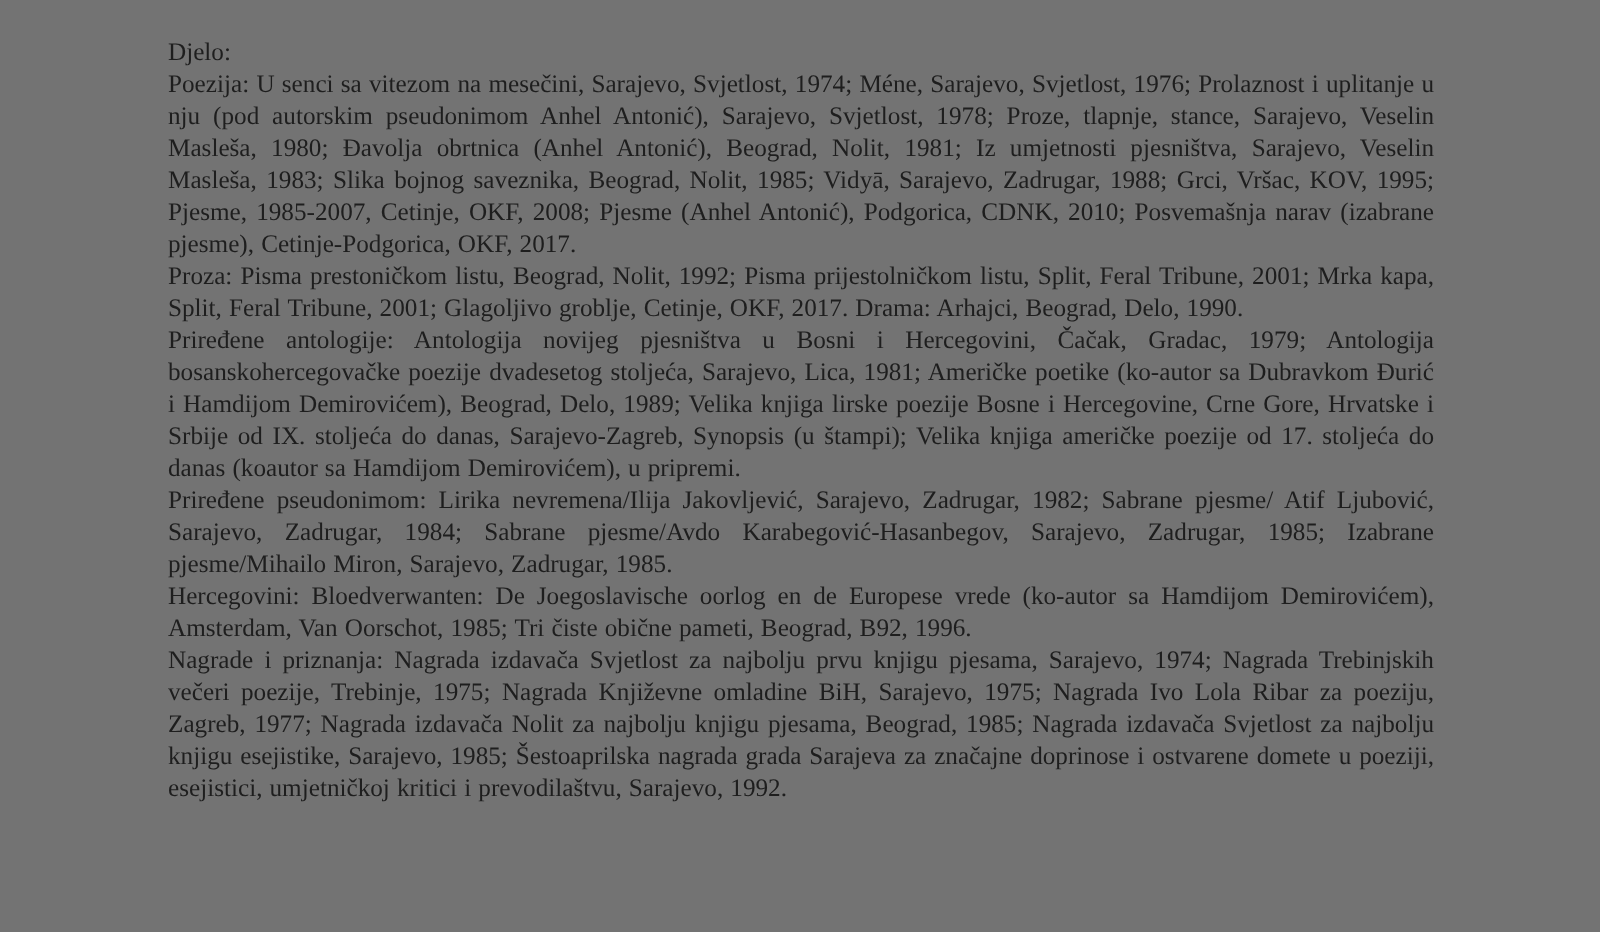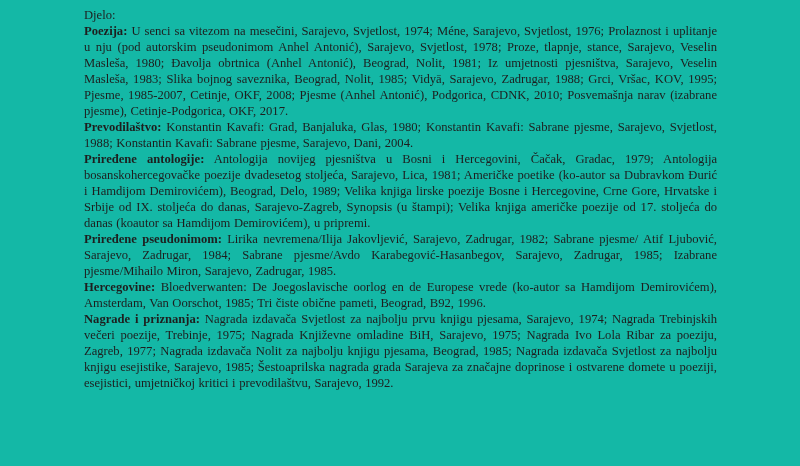--- a/index.html
+++ b/index.html
@@ -4,58 +4,58 @@
 <style>
   html, body {
     margin: 0;
     padding: 0;
     background: #ffffff;
   }
   .page {
     position: relative;
     width: 800px;
     height: 466px;
-    background: #14b8a6;
+    background: #737373;
     overflow: hidden;
     box-sizing: border-box;
-    padding: 7px 83px 0 84px;
+    padding: 18px 83px 0 84px;
     font-family: "Liberation Serif", "DejaVu Serif", serif;
     font-size: 12.6px;
     line-height: 16px;
     color: #1e1e1e;
   }
   .doc p {
     margin: 0;
     padding: 0;
     text-align: justify;
     word-spacing: 0.4px;
   }
   .doc .heading {
     text-align: left;
   }
   .doc .label {
-    font-weight: bold;
+    font-weight: normal;
   }
 </style>
 </head>
 <body>
 
 <div class="page">
   <div class="doc">
 
     <p class="heading">Djelo:</p>
 
     <p><span class="label">Poezija:</span><span> U senci sa vitezom na mesečini, Sarajevo, Svjetlost, 1974; Méne, Sarajevo, Svjetlost, 1976; Prolaznost i uplitanje u nju (pod autorskim pseudonimom Anhel Antonić), Sarajevo, Svjetlost, 1978; Proze, tlapnje, stance, Sarajevo, Veselin Masleša, 1980; Đavolja obrtnica (Anhel Antonić), Beograd, Nolit, 1981; Iz umjetnosti pjesništva, Sarajevo, Veselin Masleša, 1983; Slika bojnog saveznika, Beograd, Nolit, 1985; Vidyā, Sarajevo, Zadrugar, 1988; Grci, Vršac, KOV, 1995; Pjesme, 1985-2007, Cetinje, OKF, 2008; Pjesme (Anhel Antonić), Podgorica, CDNK, 2010; Posvemašnja narav (izabrane pjesme), Cetinje-Podgorica, OKF, 2017.</span></p>
 
+    <p><span class="label">Proza:</span><span> Pisma prestoničkom listu, Beograd, Nolit, 1992; Pisma prijestolničkom listu, Split, Feral Tribune, 2001; Mrka kapa, Split, Feral Tribune, 2001; Glagoljivo groblje, Cetinje, OKF, 2017. Drama: Arhajci, Beograd, Delo, 1990.</span></p>
 
 
-    <p><span class="label">Prevodilaštvo:</span><span> Konstantin Kavafi: Grad, Banjaluka, Glas, 1980; Konstantin Kavafi: Sabrane pjesme, Sarajevo, Svjetlost, 1988; Konstantin Kavafi: Sabrane pjesme, Sarajevo, Dani, 2004.</span></p>
 
     <p><span class="label">Priređene antologije:</span><span> Antologija novijeg pjesništva u Bosni i Hercegovini, Čačak, Gradac, 1979; Antologija bosanskohercegovačke poezije dvadesetog stoljeća, Sarajevo, Lica, 1981; Američke poetike (ko-autor sa Dubravkom Đurić i Hamdijom Demirovićem), Beograd, Delo, 1989; Velika knjiga lirske poezije Bosne i Hercegovine, Crne Gore, Hrvatske i Srbije od IX. stoljeća do danas, Sarajevo-Zagreb, Synopsis (u štampi); Velika knjiga američke poezije od 17. stoljeća do danas (koautor sa Hamdijom Demirovićem), u pripremi.</span></p>
 
     <p><span class="label">Priređene pseudonimom:</span><span> Lirika nevremena/Ilija Jakovljević, Sarajevo, Zadrugar, 1982; Sabrane pjesme/ Atif Ljubović, Sarajevo, Zadrugar, 1984; Sabrane pjesme/Avdo Karabegović-Hasanbegov, Sarajevo, Zadrugar, 1985; Izabrane pjesme/Mihailo Miron, Sarajevo, Zadrugar, 1985.</span></p>
 
-    <p><span class="label">Hercegovine:</span><span> Bloedverwanten: De Joegoslavische oorlog en de Europese vrede (ko-autor sa Hamdijom Demirovićem), Amsterdam, Van Oorschot, 1985; Tri čiste obične pameti, Beograd, B92, 1996.</span></p>
+    <p><span class="label">Hercegovini:</span><span> Bloedverwanten: De Joegoslavische oorlog en de Europese vrede (ko-autor sa Hamdijom Demirovićem), Amsterdam, Van Oorschot, 1985; Tri čiste obične pameti, Beograd, B92, 1996.</span></p>
 
     <p><span class="label">Nagrade i priznanja:</span><span> Nagrada izdavača Svjetlost za najbolju prvu knjigu pjesama, Sarajevo, 1974; Nagrada Trebinjskih večeri poezije, Trebinje, 1975; Nagrada Književne omladine BiH, Sarajevo, 1975; Nagrada Ivo Lola Ribar za poeziju, Zagreb, 1977; Nagrada izdavača Nolit za najbolju knjigu pjesama, Beograd, 1985; Nagrada izdavača Svjetlost za najbolju knjigu esejistike, Sarajevo, 1985; Šestoaprilska nagrada grada Sarajeva za značajne doprinose i ostvarene domete u poeziji, esejistici, umjetničkoj kritici i prevodilaštvu, Sarajevo, 1992.</span></p>
 
   </div>
 </div>
 
 </body></html>

